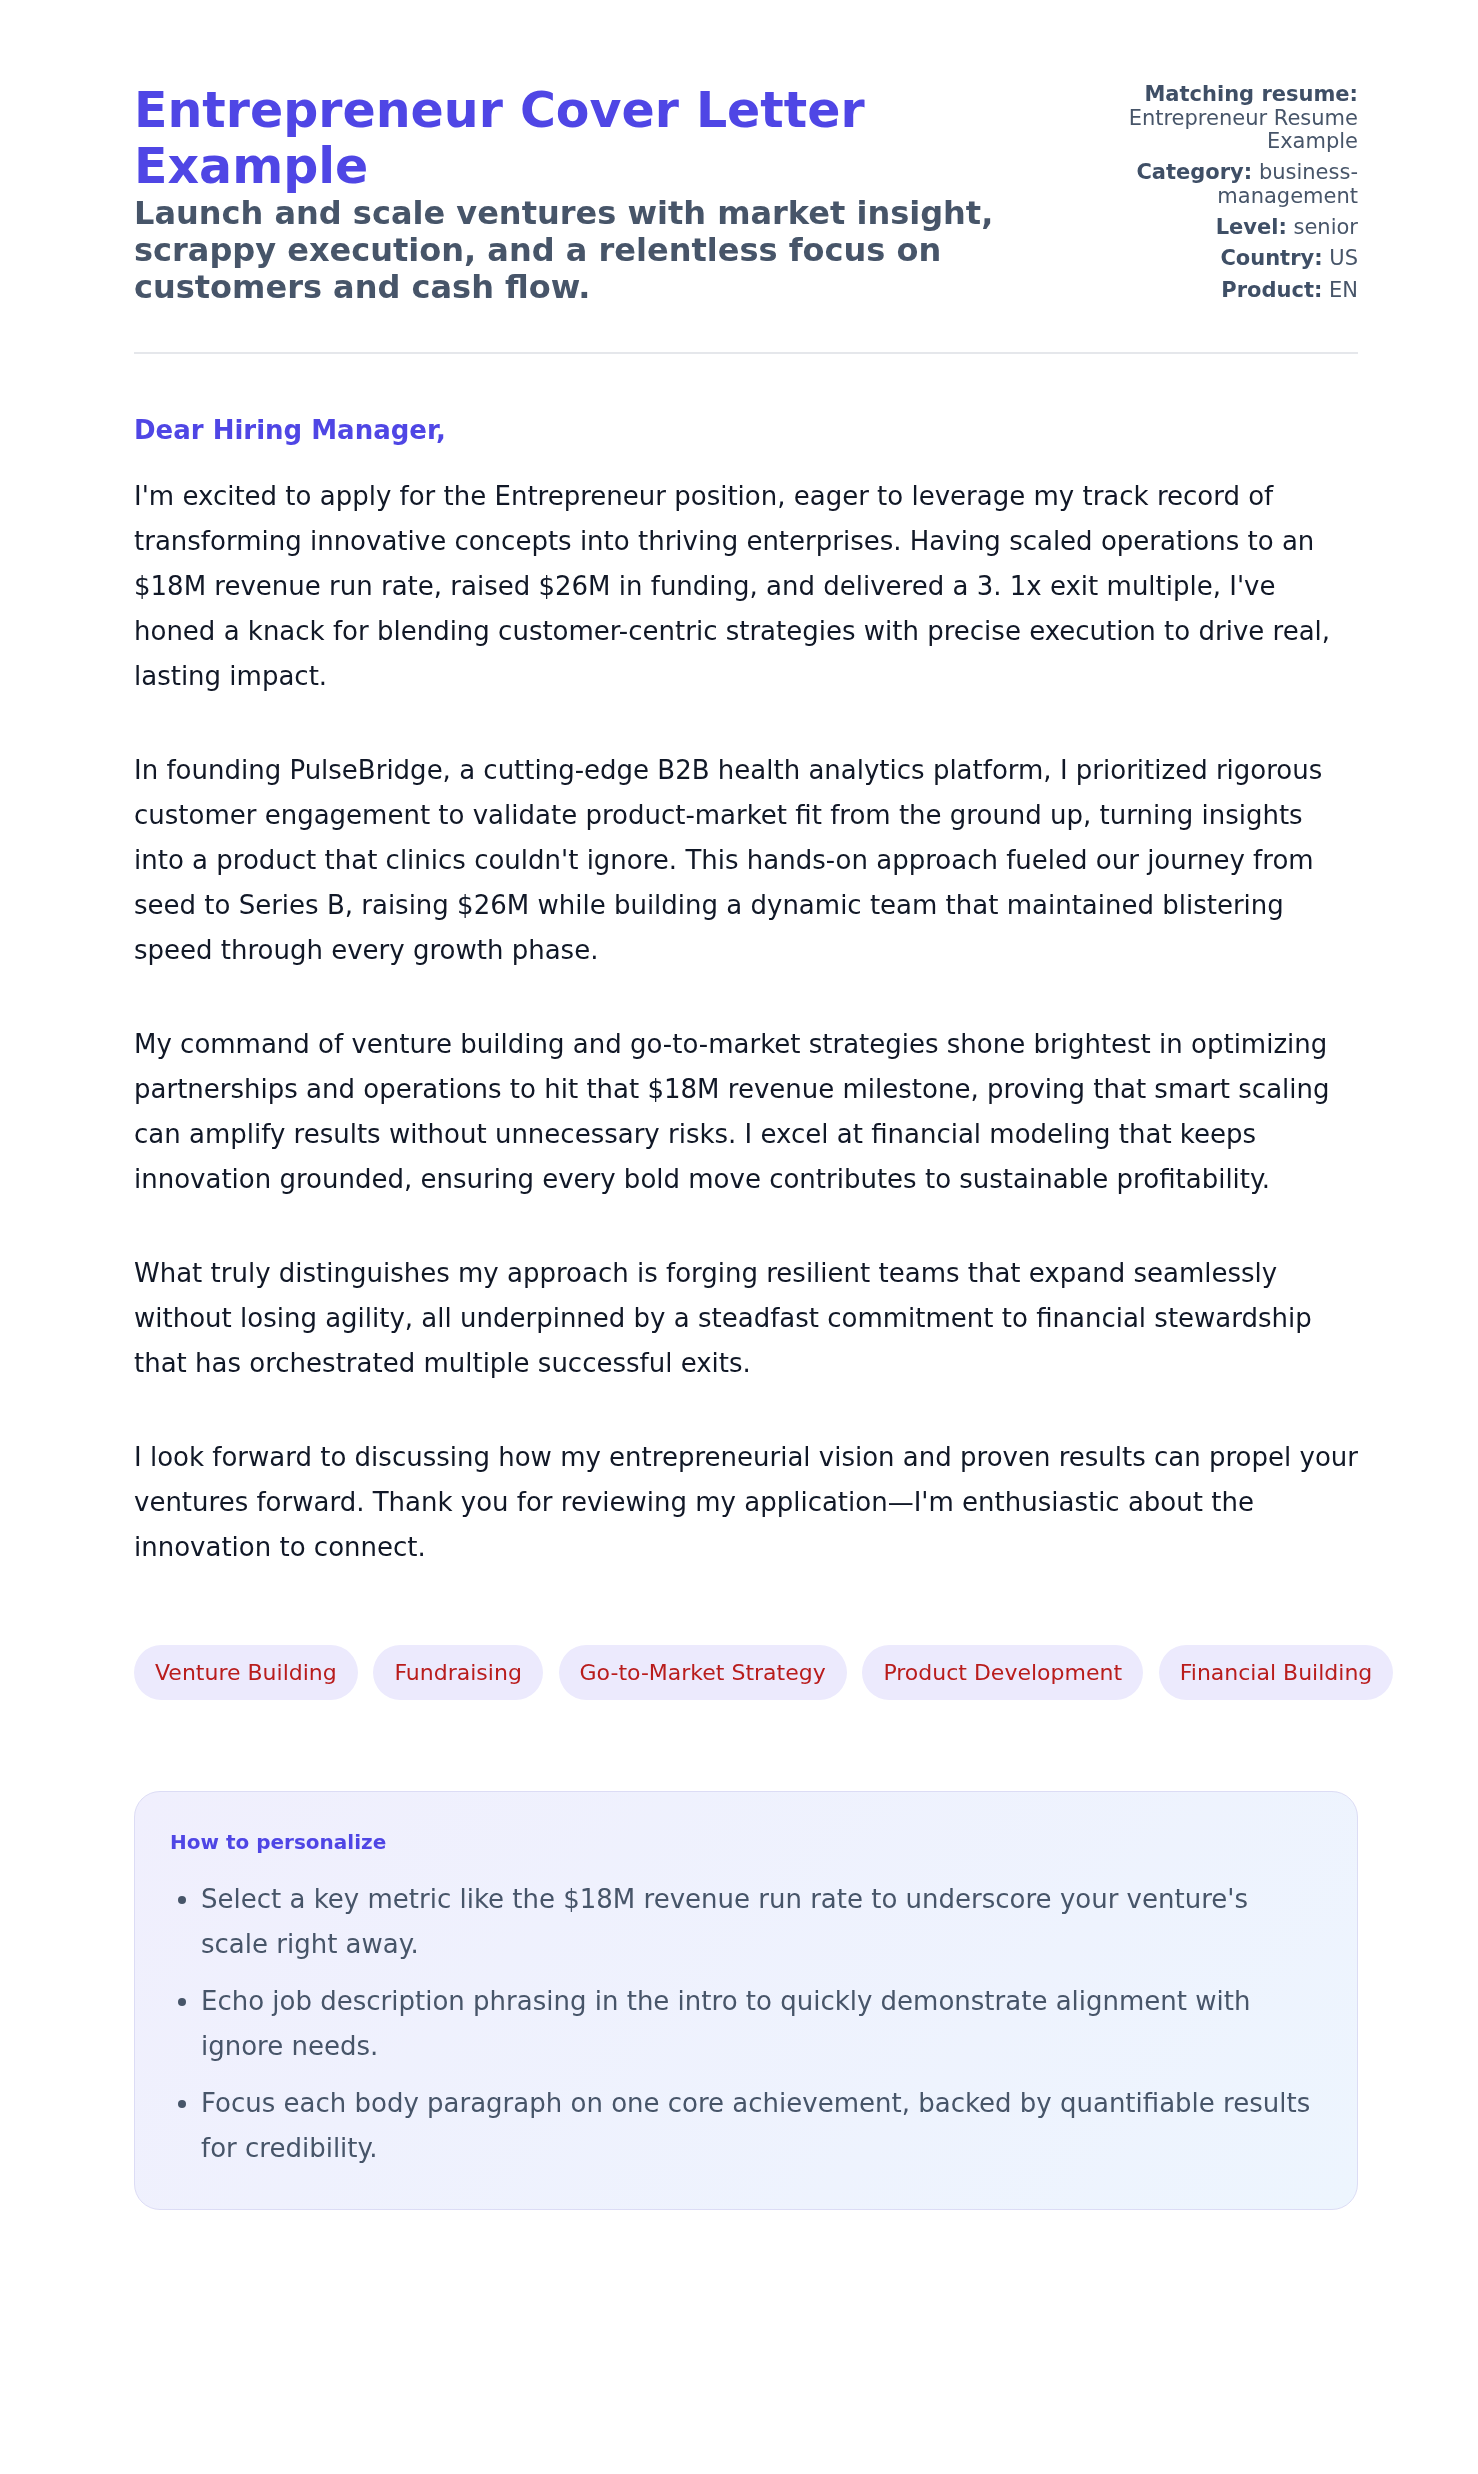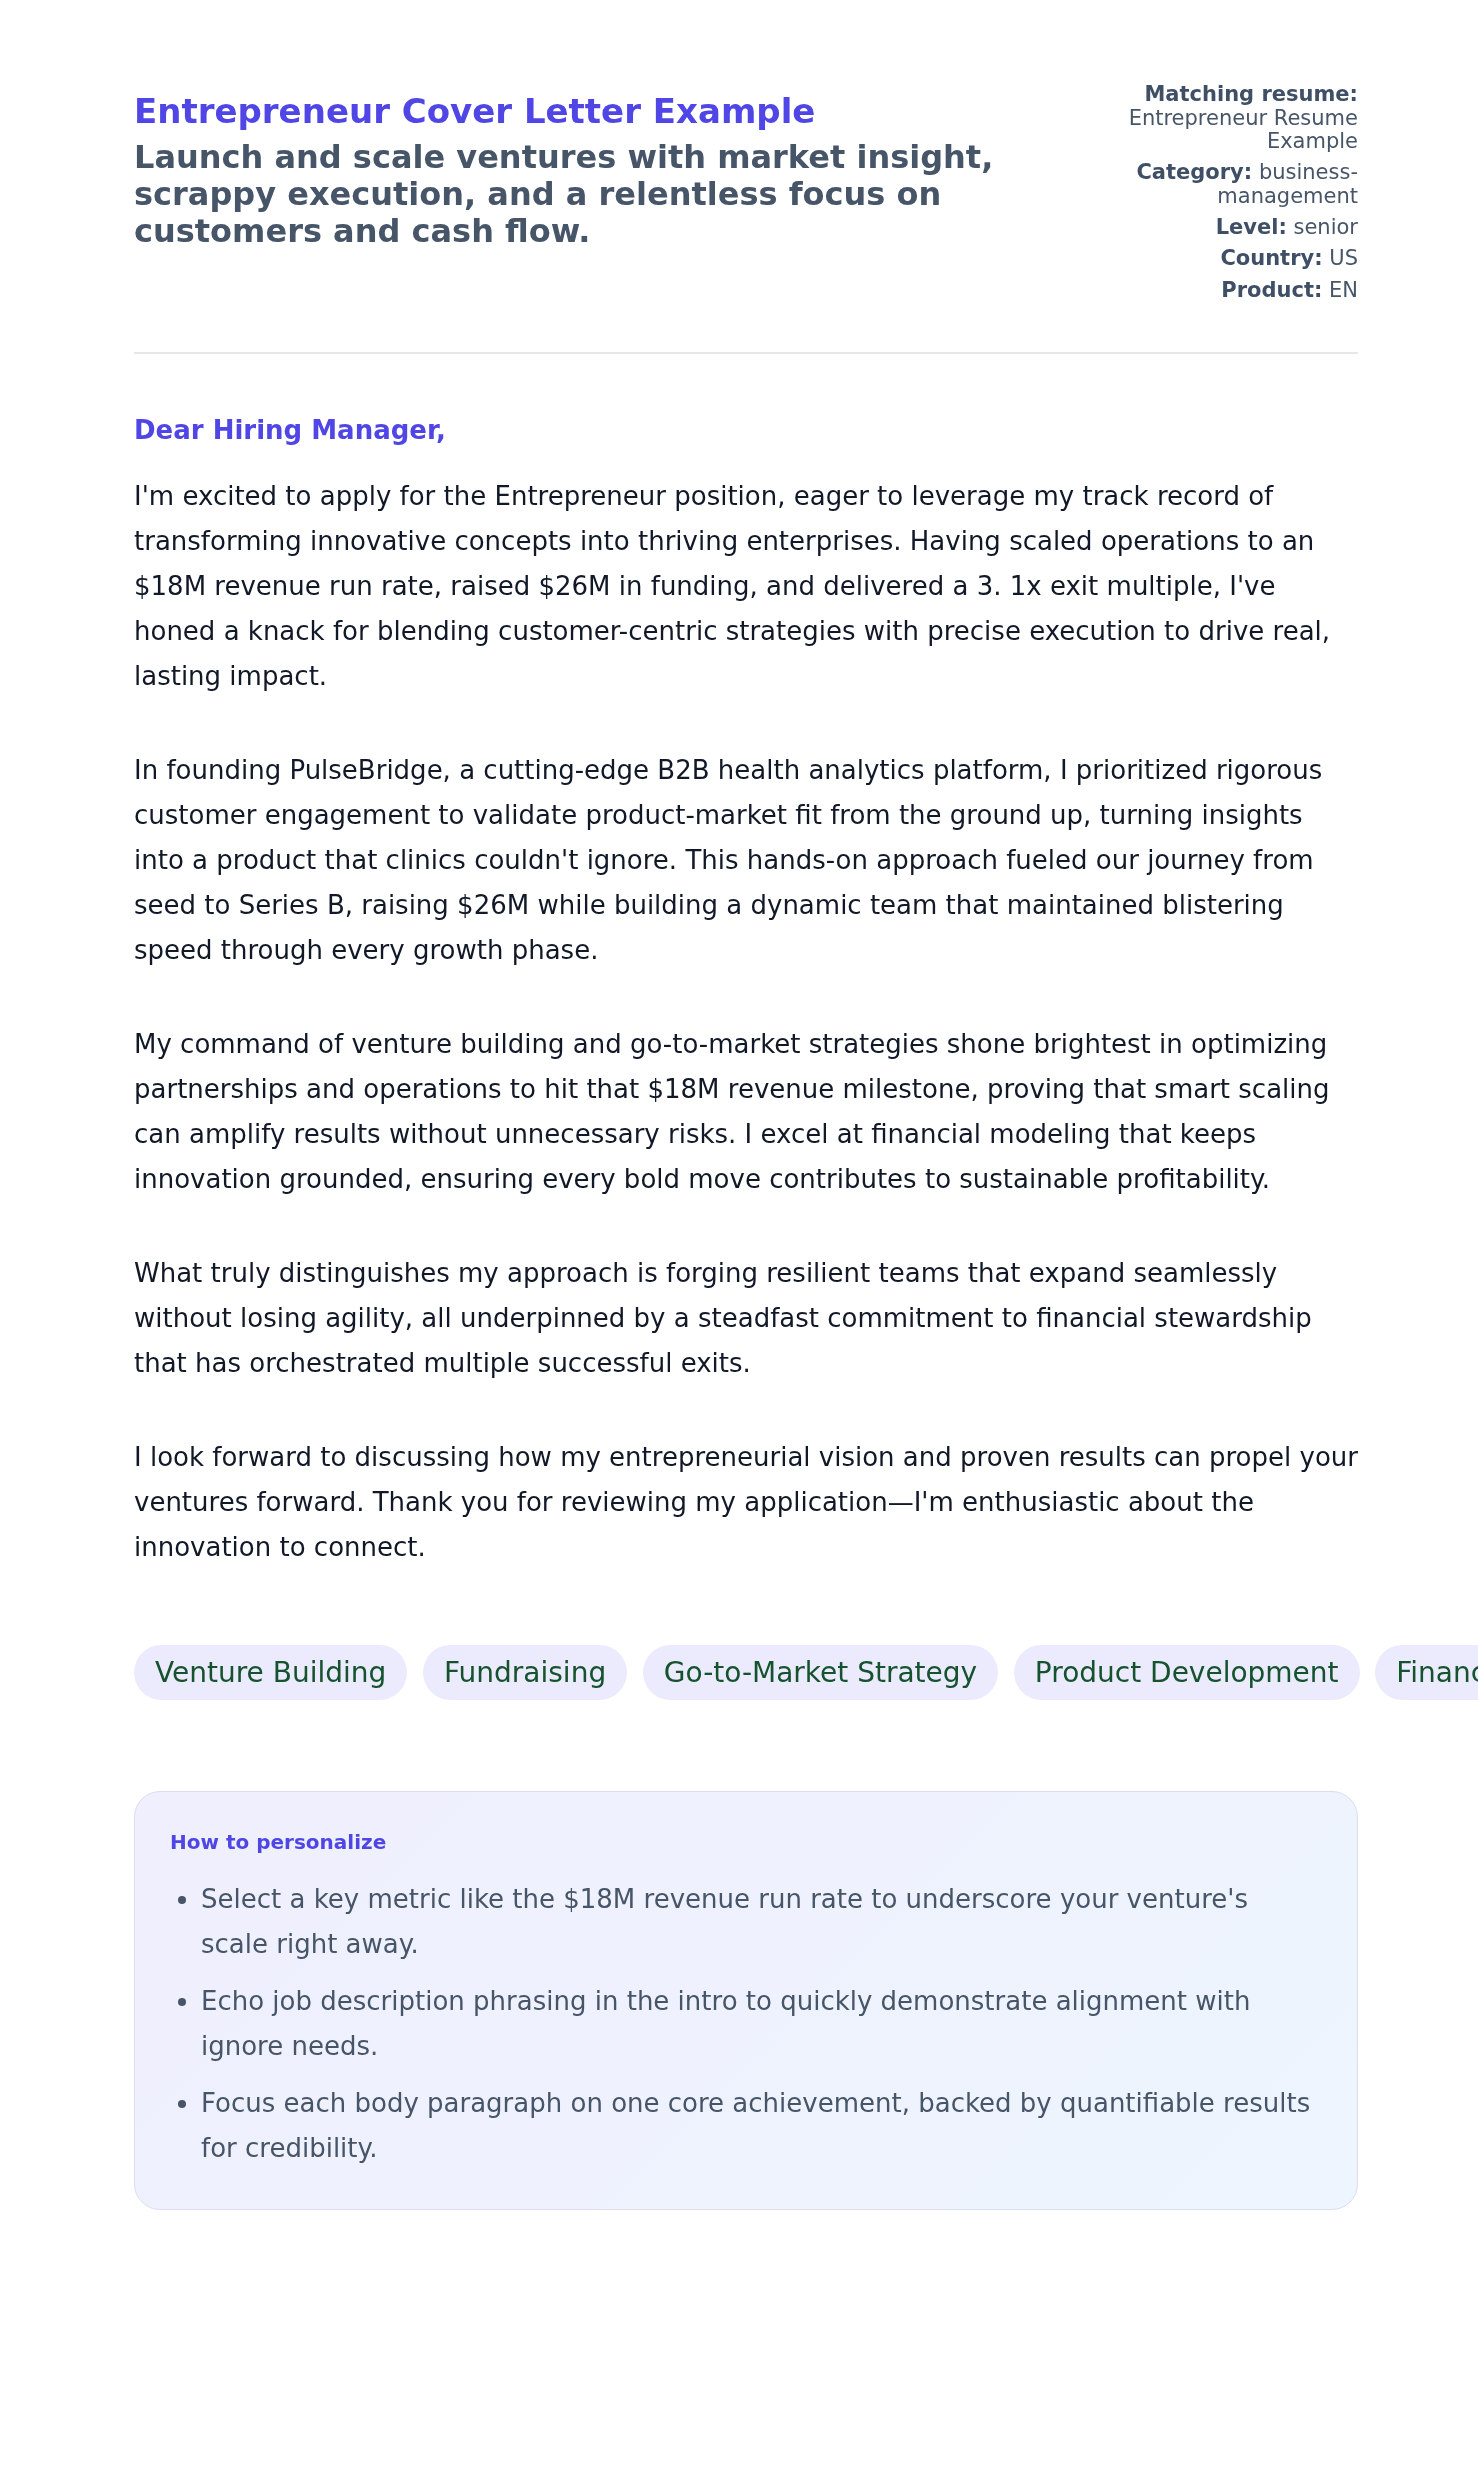--- a/index.html
+++ b/index.html
@@ -20,21 +20,21 @@
   .header {
     display: flex;
     justify-content: space-between;
     align-items: flex-start;
     padding-bottom: 42px;
     border-bottom: 2.6px solid #e5e7eb;
   }
   .header-left { width: 878px; }
   .title {
     margin: 0;
-    font-size: 34px;
+    font-size: 49px;
     line-height: 56px;
     font-weight: bold;
     color: #4f46e5;
   }
   .subtitle {
     margin: 0;
     font-size: 32px;
     line-height: 37px;
     font-weight: bold;
     color: #475569;
@@ -72,26 +72,26 @@
     font-size: 26px;
     color: #4b5563;
   }
   .tags {
     display: flex;
     gap: 15.7px;
     margin-top: 75px;
   }
   .tag {
     background: #eceafd;
-    color: #14532d;
+    color: #b91c1c;
     border-radius: 28px;
     height: 55px;
     line-height: 55px;
     padding: 0 21px;
-    font-size: 28px;
+    font-size: 22px;
     white-space: nowrap;
   }
   .tips {
     margin-top: 91px;
     border: 1.7px solid #dcdcf5;
     border-radius: 26px;
     background: linear-gradient(135deg, #f0effd 0%, #edf5fe 100%);
     padding: 38px 35px 38px 35px;
   }
   .tips-title {

